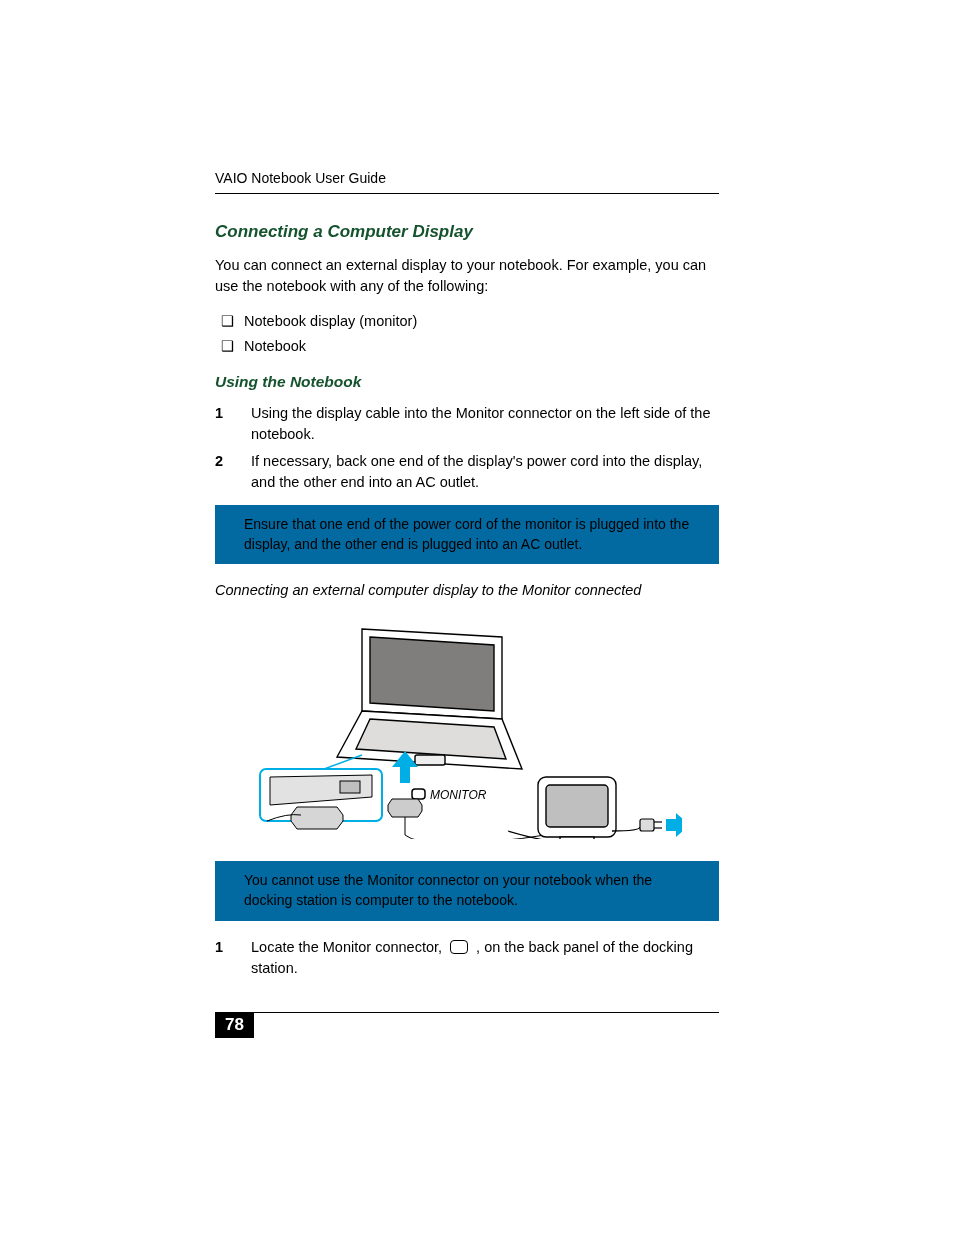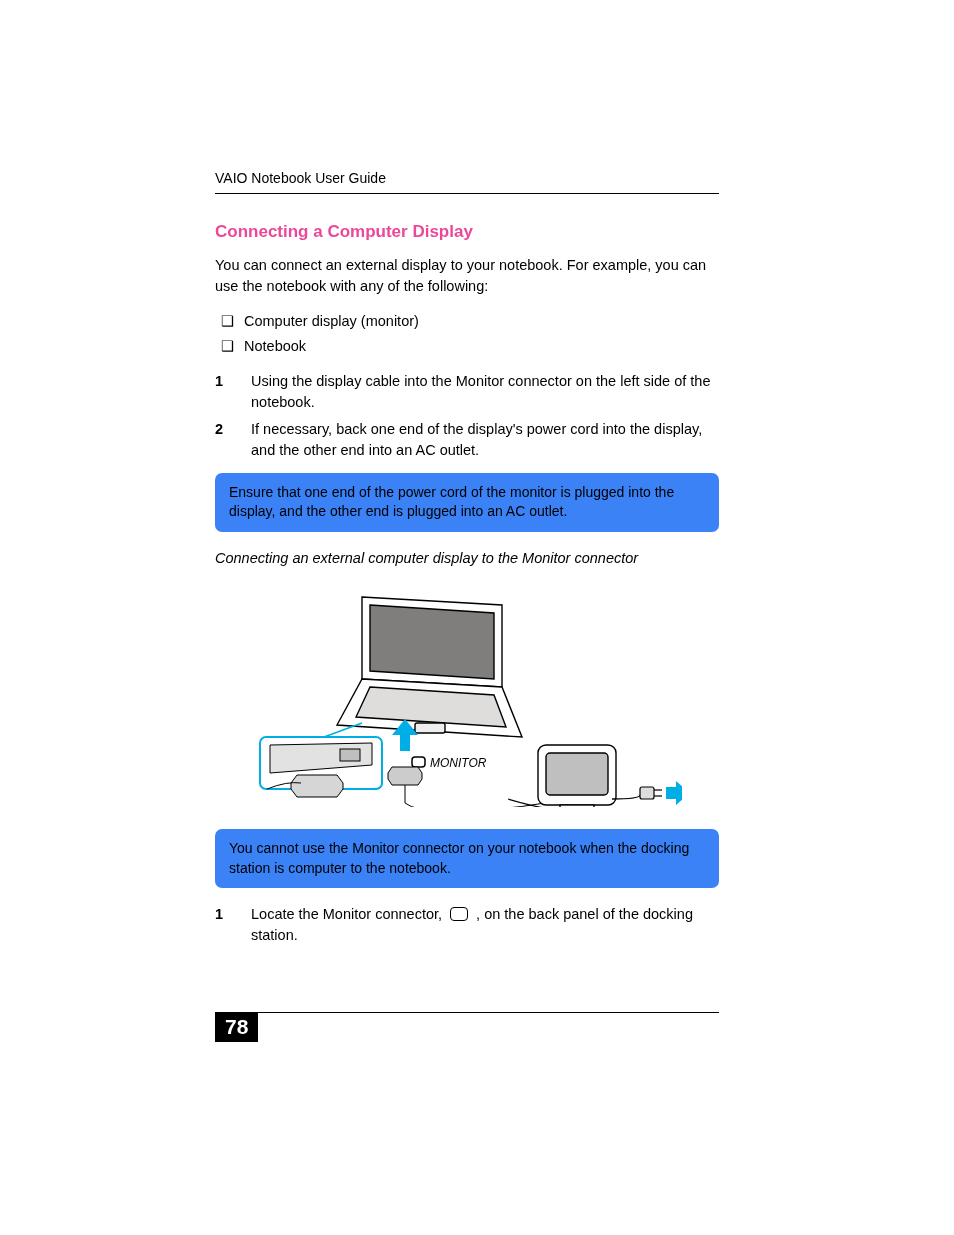--- a/index.html
+++ b/index.html
@@ -1,28 +1,28 @@
 <!DOCTYPE html>
 <html><head>
 <meta charset="utf-8">
 <style>
   html,body{margin:0;padding:0;background:#fff;font-family:"Helvetica Neue",Helvetica,Arial,sans-serif;color:#000;}
   .page{width:954px;height:1235px;position:relative;margin:0 auto;box-sizing:border-box;}
   .runhead{position:absolute;left:215px;right:235px;top:170px;font-size:14px;color:#000;}
   .rule-top{position:absolute;left:215px;right:235px;top:193px;border-top:1.5px solid #000;}
   .content{position:absolute;left:215px;right:235px;top:220px;font-size:14.5px;line-height:1.45;}
-  .sec-title{font-family:"Helvetica Neue Condensed","Arial Narrow",Arial,sans-serif;font-weight:700;color:#ec4899;font-size:17px;margin:0 0 10px 0;font-stretch:condensed;}
+  .sec-title{font-family:"Helvetica Neue Condensed","Arial Narrow",Arial,sans-serif;font-weight:700;font-style:italic;color:#14532d;font-size:17px;margin:0 0 10px 0;font-stretch:condensed;}
   .intro{margin:0 0 14px 0;}
   .numitem{display:flex;gap:18px;margin:6px 0;}
   .numitem .n{flex:0 0 18px;font-weight:700;}
-  .notebox{background:#3b82f6;padding:10px 14px;margin:12px 0 16px 0;font-size:14px;line-height:1.4;border-radius:7px;}
+  .notebox{background:#0369a1;padding:10px 29px;margin:12px 0 16px 0;font-size:14px;line-height:1.4;}
   .figcap{font-style:italic;margin:14px 0 8px 0;}
   .figure{position:relative;width:100%;height:240px;border:0;font-style:italic;}
   .footer{position:absolute;left:215px;right:235px;top:1012px;}
-  .pgbox{display:inline-block;background:#000;color:#fff;font-weight:700;padding:3px 10px 3px 10px;font-size:21px;}
+  .pgbox{display:inline-block;background:#000;color:#fff;font-weight:700;padding:3px 10px 3px 10px;font-size:17px;}
   .footer-row{display:flex;align-items:flex-start;}
   .footer-row .line{flex:1;border-top:1.5px solid #000;margin-top:0;height:0;align-self:flex-start;}
   .inline-icon{display:inline-block;width:16px;height:12px;border:1.6px solid #000;border-radius:4px;vertical-align:-2px;margin:0 4px;}
   
   .fig-svg{display:block;margin:0 auto;}
 </style>
 </head>
 <body>
 
 <div class="page">
@@ -31,42 +31,43 @@
   <div class="rule-top"></div>
 
   <div class="content">
 
     <div class="sec-title">Connecting a Computer Display</div>
     <p class="intro">You can connect an external display to your notebook. For example, you can use the notebook with any of the following:</p>
 
     <div style="margin:0 0 14px 6px;">
       <div style="display:flex;gap:10px;margin:4px 0;">
         <span>❑</span>
-        <span>Computer display (monitor)</span>
+        <span>Notebook display (monitor)</span>
       </div>
       <div style="display:flex;gap:10px;margin:4px 0;">
         <span>❑</span>
         <span>Notebook</span>
       </div>
     </div>
 
 
+    <div class="sec-title" style="font-size:15.5px;margin-top:6px;">Using the Notebook</div>
 
     <div class="numitem">
       <div class="n">1</div>
       <div>Using the display cable into the Monitor connector on the left side of the notebook.</div>
     </div>
     <div class="numitem">
       <div class="n">2</div>
       <div>If necessary, back one end of the display's power cord into the display, and the other end into an AC outlet.</div>
     </div>
 
     <div class="notebox">Ensure that one end of the power cord of the monitor is plugged into the display, and the other end is plugged into an AC outlet.</div>
 
-    <div class="figcap">Connecting an external computer display to the Monitor connector</div>
+    <div class="figcap">Connecting an external computer display to the Monitor connected</div>
 
     <div class="figure">
       <svg class="fig-svg" width="430" height="230" viewBox="0 0 430 230">
 
         <g stroke="#000" stroke-width="1.4" fill="#fff">
           <polygon points="110,20 250,28 250,110 110,102" fill="#fff"></polygon>
           <polygon points="118,28 242,36 242,102 118,94" fill="#807e7c"></polygon>
           <polygon points="110,102 250,110 270,160 85,148" fill="#fff"></polygon>
           <polygon points="118,110 242,118 254,150 104,140" fill="#dedddc"></polygon>
           <rect x="163" y="146" width="30" height="10" rx="2" fill="#eee"></rect>

